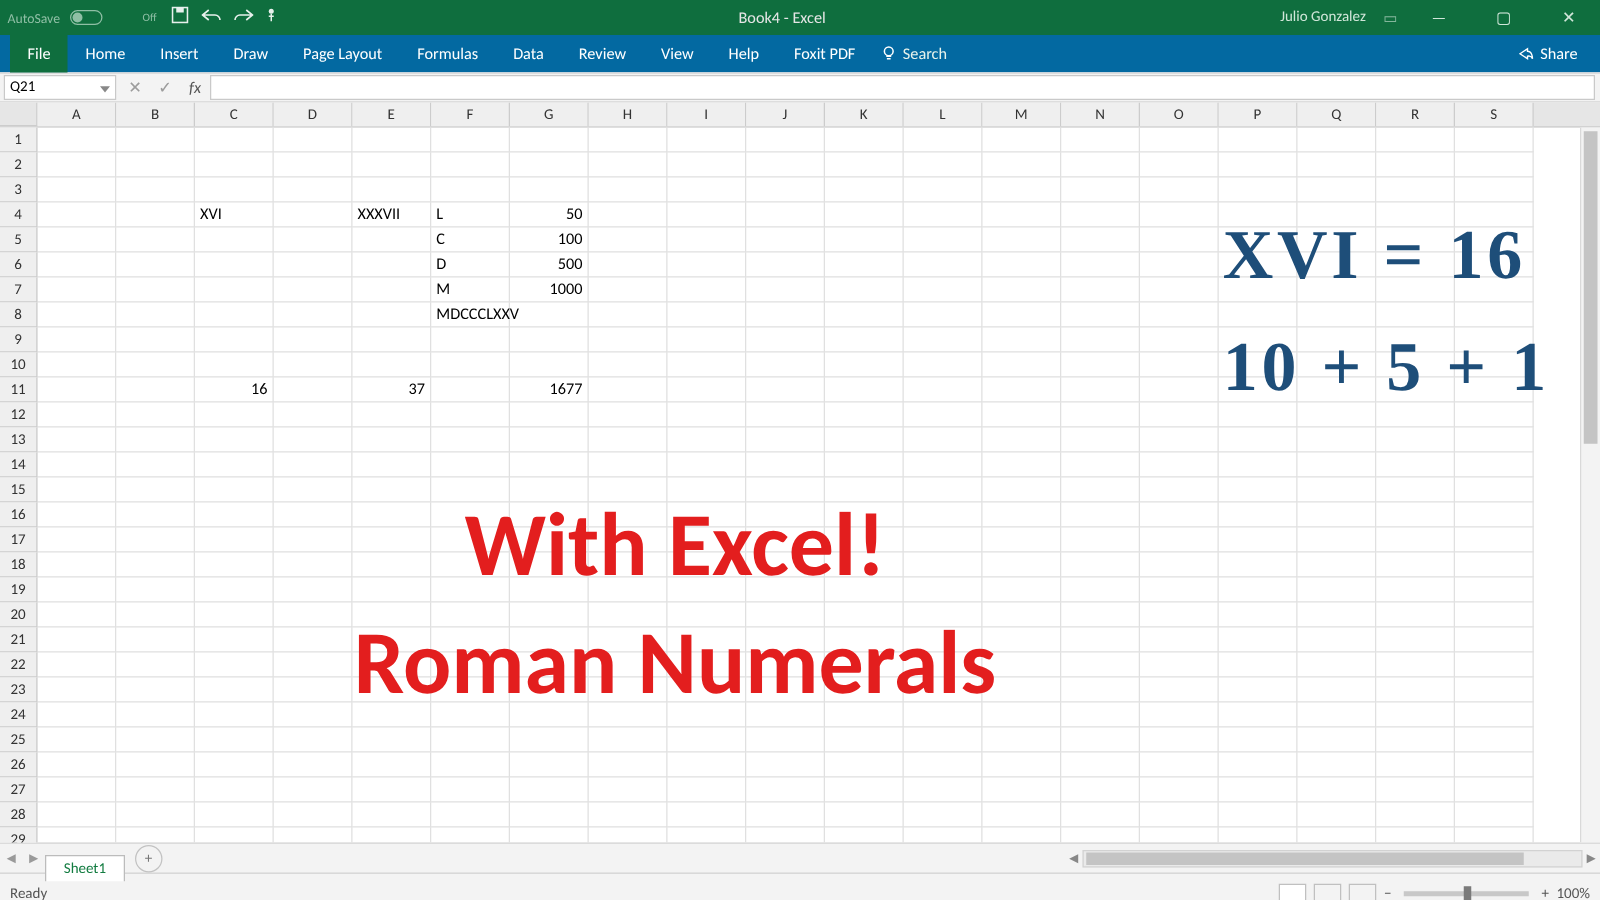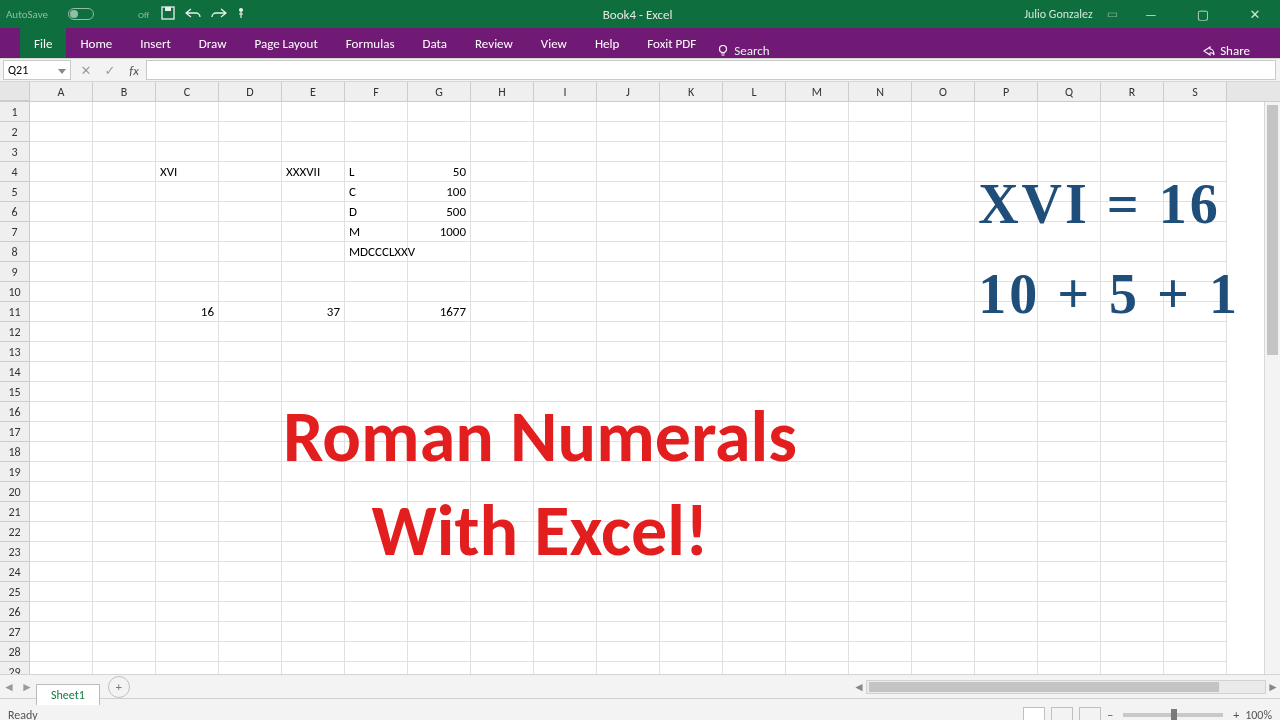--- a/index.html
+++ b/index.html
@@ -1,32 +1,32 @@
 <!DOCTYPE html>
 <html><head>
 <meta charset="utf-8">
 <style>
   * { box-sizing: border-box; margin: 0; padding: 0; }
   body { font-family: "Segoe UI", Calibri, Arial, sans-serif; font-size: 12px; background: #fff; width: 1280px; height: 720px; overflow: hidden; position: relative; }
   .titlebar { background: #0f6e3e; height: 28px; display: flex; align-items: center; color: #d0e6d9; font-size: 12px; padding: 0 6px; }
-  .titlebar .autosave { display: flex; align-items: center; color: #8fbfa5; font-size: 11px; gap: 20px; margin-right: 12px;}
+  .titlebar .autosave { display: flex; align-items: center; color: #8fbfa5; font-size: 11px; gap: 8px; margin-right: 12px;}
   .titlebar .autosave .toggle { width: 26px; height: 12px; border: 1px solid #8fbfa5; border-radius: 7px; position: relative;}
   .titlebar .autosave .toggle::after{content:"";position:absolute;width:8px;height:8px;border-radius:50%;background:#8fbfa5;top:1px;left:1px;}
   .titlebar .qat { display: flex; align-items: center; gap: 10px; }
   .titlebar .qat svg { opacity: .9; }
   .titlebar .title { flex: 1; text-align: center; color: #e5e5e5; font-size: 13px;}
   .titlebar .right { display: flex; align-items: center; gap: 14px; color: #d0e6d9;}
   .titlebar .winbtn { width: 38px; text-align:center; font-size:13px;}
-  .ribbon-tabs { background: #701a75; height: 30px; display: flex; align-items: flex-end; padding: 0 20px; color: #fff; font-size: 13px; }
+  .ribbon-tabs { background: #0369a1; height: 30px; display: flex; align-items: center; padding: 0 8px; color: #fff; font-size: 13px; }
   .ribbon-tabs .tab { padding: 0 14px; height: 30px; display: flex; align-items: center; cursor:pointer;}
   .ribbon-tabs .tab.file { background:#0f6e3e; }
   .ribbon-tabs .search { display: flex; align-items: center; gap: 4px; margin-left: 6px; color:#e8f3ec;}
   .ribbon-tabs .share { margin-left: auto; display:flex; align-items:center; gap:4px; padding-right:10px;}
   .formula-bar { height: 24px; display: flex; align-items: stretch; border-top: 1px solid #d6d6d6; border-bottom: 1px solid #d6d6d6; background:#f3f3f3; }
-  .formula-bar .namebox { width: 68px; background:#fff; border:1px solid #c9c9c9; margin:1px 3px 1px 3px; padding:0 4px; font-size:12px; display:flex; align-items:center; position:relative;}
+  .formula-bar .namebox { width: 90px; background:#fff; border:1px solid #c9c9c9; margin:1px 3px 1px 3px; padding:0 4px; font-size:12px; display:flex; align-items:center; position:relative;}
   .formula-bar .namebox::after{content:"";position:absolute;right:4px;top:8px;border-left:4px solid transparent;border-right:4px solid transparent;border-top:5px solid #888;}
   .formula-bar .fxarea { display:flex; align-items:center;}
   .formula-bar .fxbtn { width:24px; display:flex; align-items:center; justify-content:center; color:#9c9c9c; font-size:13px;}
   .formula-bar .fxinput { flex:1; background:#fff; border:1px solid #c9c9c9; margin:1px 4px 1px 0; }
   .grid { position: relative; height: 592px; overflow:hidden; }
   .col-headers { display:flex; height:20px; background:#e6e6e6; border-bottom:1px solid #ccc;}
   .corner { width:30px; background:#e6e6e6; border-right:1px solid #ccc; border-bottom:1px solid #ccc;}
   .col-h { width:63px; text-align:center; font-size:12px; color:#333; border-right:1px solid #ccc; line-height:20px; background:#efefef;}
   .rows { position:relative;}
   .row { display:flex; height:20px;}
@@ -789,22 +789,22 @@
         <div class="cell"></div>
         <div class="cell"></div>
       </div>
     </div>
   <div class="vscroll">
       <div class="thumb"></div>
     </div>
 </div>
 
 <div class="overlay-title">
+  <div>With Excel!</div>
   <div>Roman Numerals</div>
-  <div>With Excel!</div>
 </div>
 
 <div class="handwriting">
   <div>XVI = 16</div>
   <div>10 + 5 + 1</div>
 </div>
 
 <div class="sheet-bar">
   <div class="navarrow">◄</div>
   <div class="navarrow">►</div>

